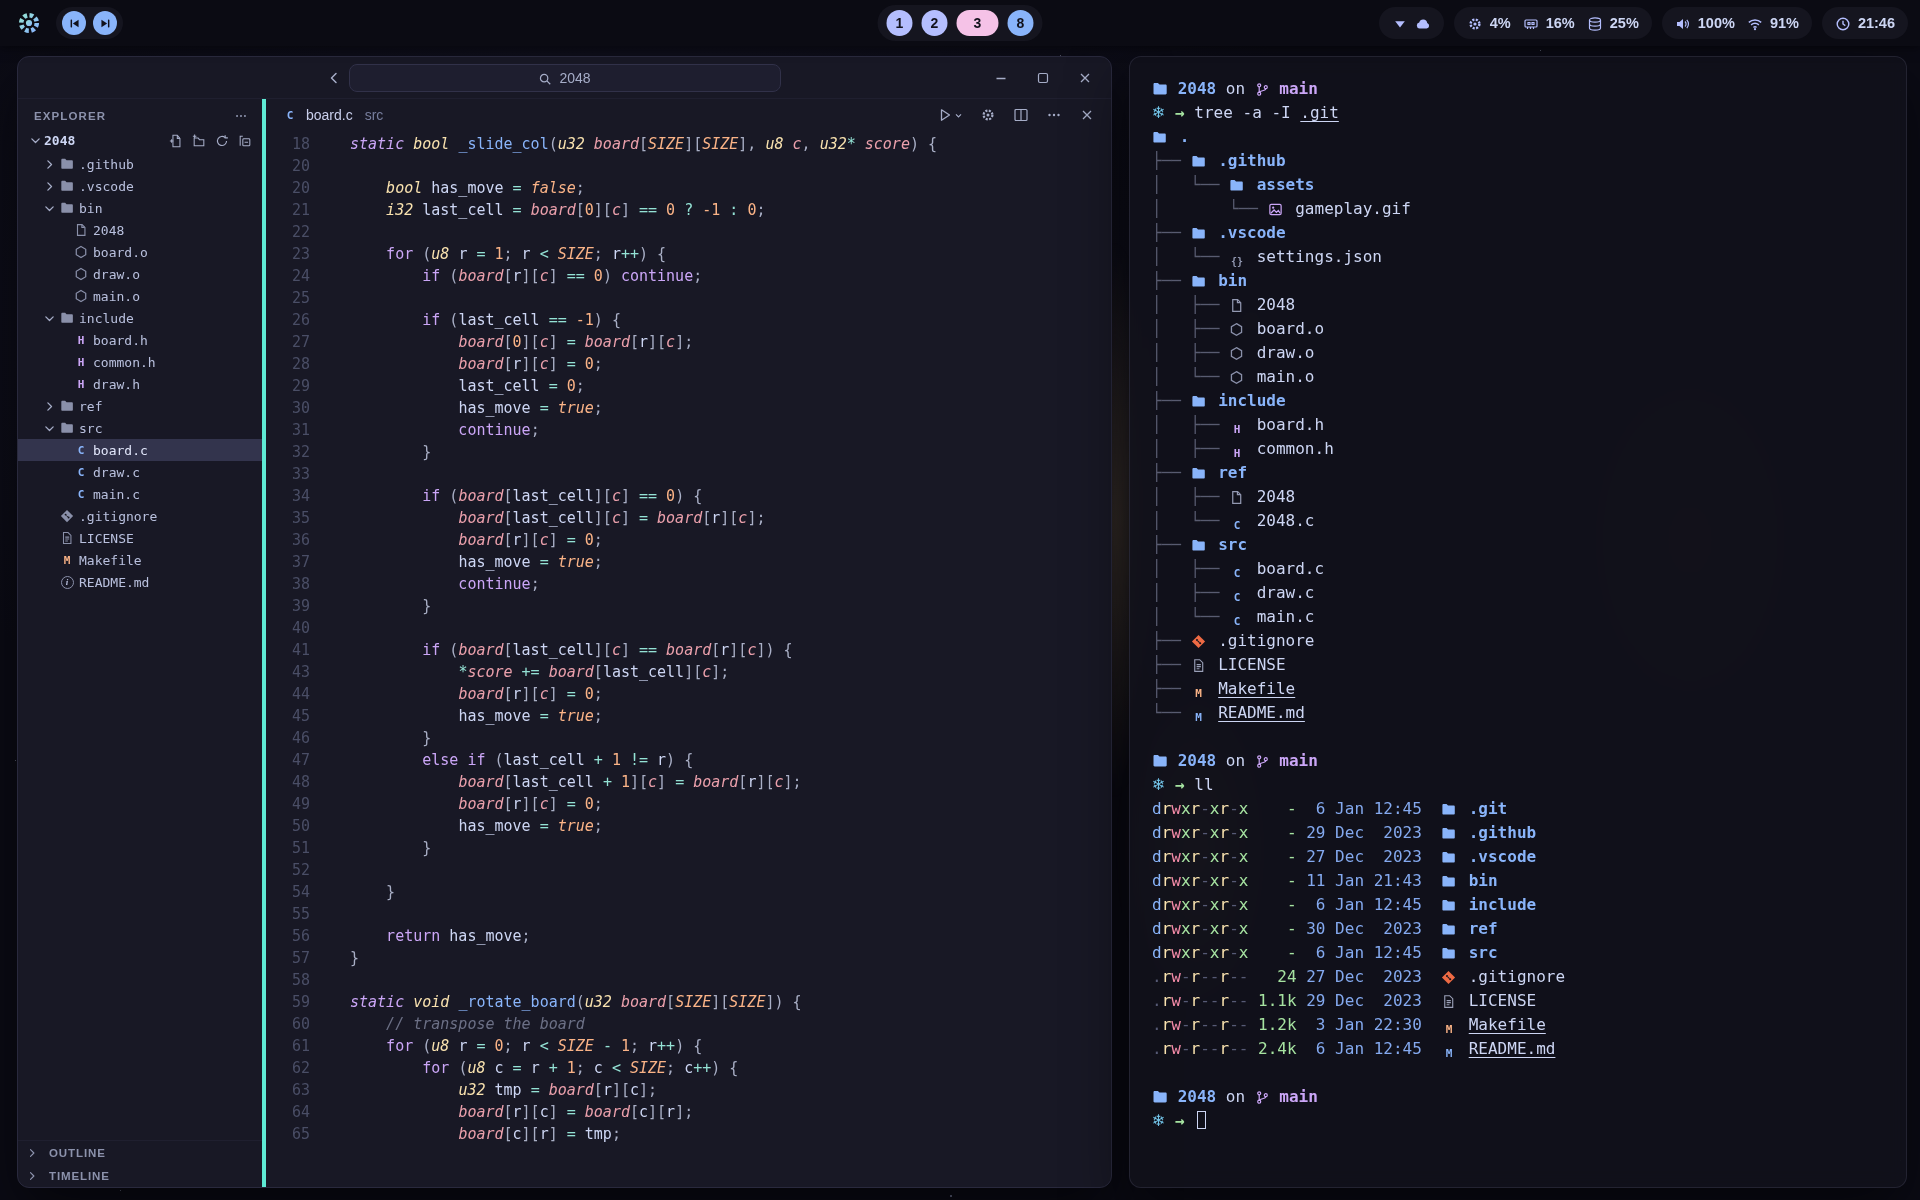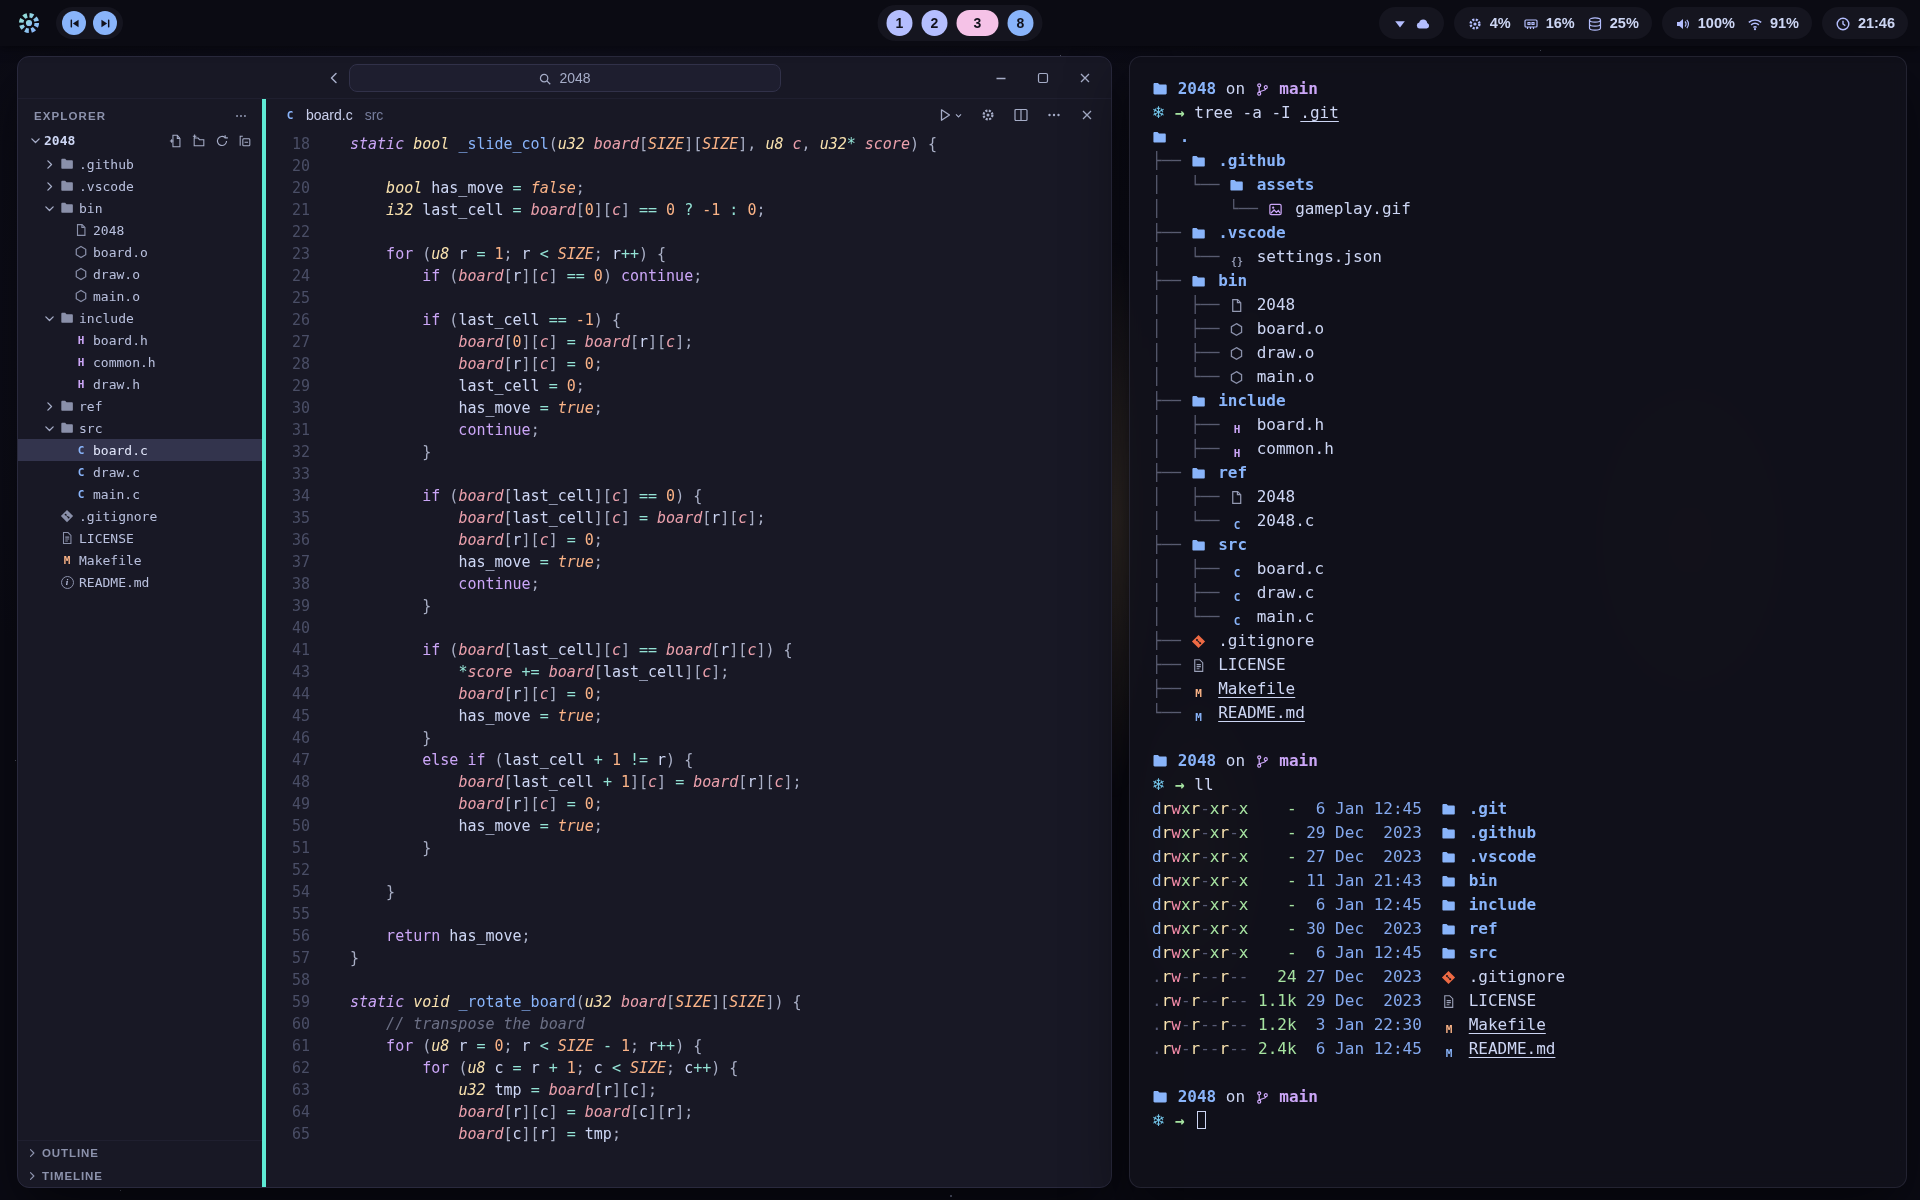--- a/index.html
+++ b/index.html
@@ -74,21 +74,21 @@
 .sb-root .chev .ic,.trow .chev .ic{width:13px;height:13px}
 .sb-actions{margin-left:auto;display:flex;gap:9px;padding-right:10px;color:var(--subtext)}
 .sb-actions .ic{width:14px;height:14px;cursor:pointer}
 .trow{display:flex;align-items:center;height:22px;font-size:13px;color:#b9c0de;cursor:pointer}
 .trow.selected{background:var(--surface);color:#e2e7fb}
 .trow .chev{width:18px;flex:none;display:flex;justify-content:center;color:var(--subtext)}
 .trow .fic{width:18px;flex:none;display:flex;justify-content:center;align-items:center;color:#8a90aa}
 .trow .fic .ic{width:14px;height:14px}
 .tlabel{margin-left:3px;white-space:nowrap}
 .sb-bottom{position:absolute;left:0;right:0;bottom:0;border-top:1px solid #1f1f2f}
-.sb-sec{display:flex;align-items:center;gap:4px;height:23px;padding-left:8px;
+.sb-sec{display:flex;align-items:center;gap:11px;height:23px;padding-left:8px;
 font-family:"Liberation Sans",sans-serif;font-size:11.5px;font-weight:700;letter-spacing:.9px;color:var(--muted);cursor:pointer}
 .sb-sec .ic{width:12px;height:12px}
 
 .editor{flex:1;display:flex;flex-direction:column;min-width:0}
 .breadcrumb{height:32px;flex:none;display:flex;align-items:center;gap:8px;padding:0 16px;font-size:14px;color:#c9cfec}
 .bc-dir{color:#777e9d;margin-left:4px}
 .ed-actions{margin-left:auto;display:flex;gap:17px;align-items:center;color:var(--subtext)}
 .ed-actions .ic{cursor:pointer}
 .runwrap{display:flex;align-items:center;gap:1px;cursor:pointer}
 .runwrap .small{width:9px;height:9px}

